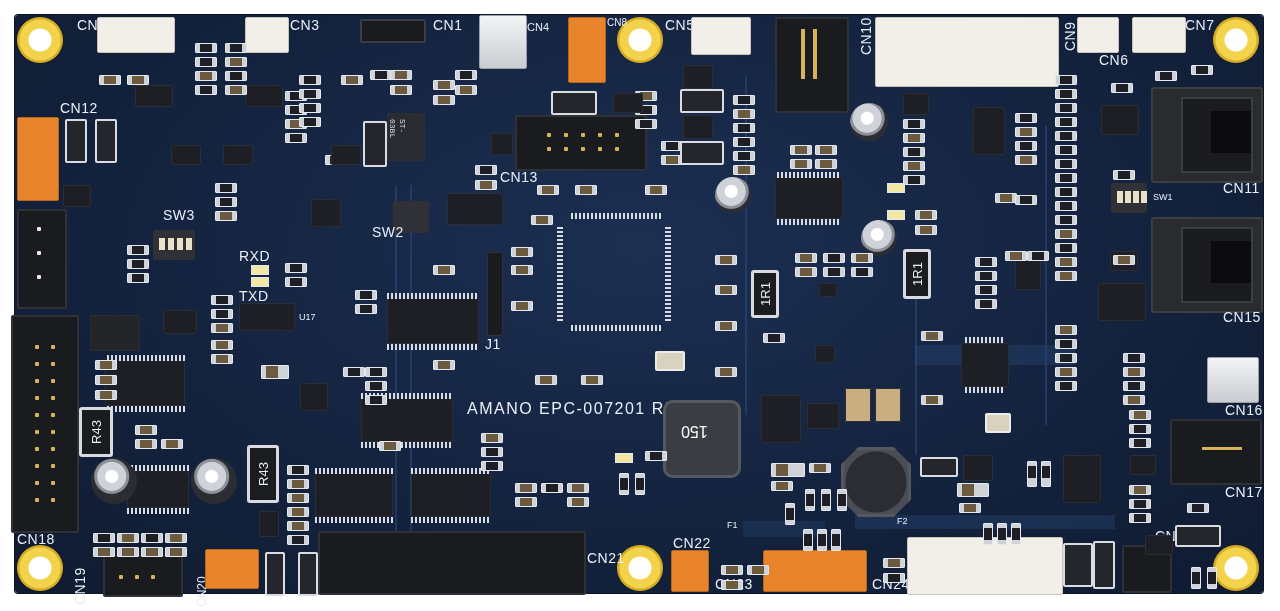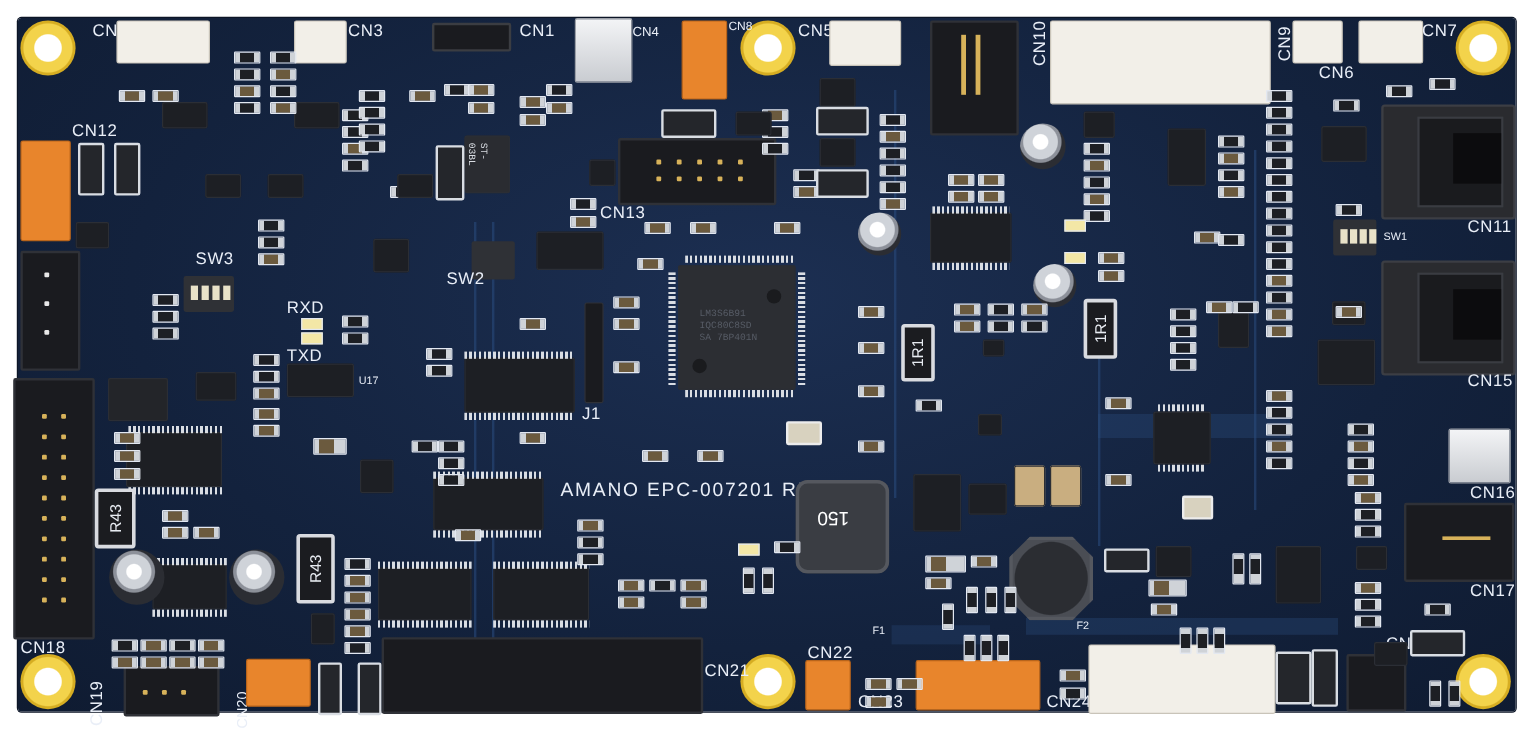--- a/index.html
+++ b/index.html
@@ -245,29 +245,20 @@
   <div class="pins-h" style="left:300px;top:453px;width:78px;"></div>
   <div class="pins-h" style="left:300px;top:502px;width:78px;"></div>
   <div class="ic" style="left:396px;top:458px;width:80px;height:44px;"></div>
   <div class="pins-h" style="left:396px;top:453px;width:80px;"></div>
   <div class="pins-h" style="left:396px;top:502px;width:80px;"></div>
 
   <div class="pins-h" style="left:556px;top:198px;width:90px;"></div>
   <div class="pins-h" style="left:556px;top:310px;width:90px;"></div>
   <div class="pins-v" style="left:542px;top:212px;height:94px;"></div>
   <div class="pins-v" style="left:650px;top:212px;height:94px;"></div>
-  <div class="ic" style="left:550px;top:206px;width:98px;height:104px;background:#2c2e33;">
-    <div style="position:absolute;left:74px;top:20px;width:12px;height:12px;border-radius:50%;background:#1a1b1e;"></div>
-    <div style="position:absolute;left:12px;top:78px;width:12px;height:12px;border-radius:50%;background:#1a1b1e;"></div>
-    <div class="mark" style="left:18px;top:36px;color:#575c66;">
-      <div>LM3S6B91</div>
-      <div>IQC80C8SD</div>
-      <div>SA 7BP401N</div>
-    </div>
-  </div>
 
   <div class="crystal" style="left:640px;top:336px;width:26px;height:16px;"></div>
 
   <div class="silk xl" style="left:452px;top:386px;">AMANO EPC-007201 REV 0</div>
 
   <div class="inductor" style="left:648px;top:385px;width:78px;height:78px;">
     <div style="position:absolute;left:18px;top:22px;color:#ffffff;font-size:16px;transform:rotate(180deg);">150</div>
   </div>
 
   <div class="ic" style="left:746px;top:380px;width:40px;height:48px;"></div>

